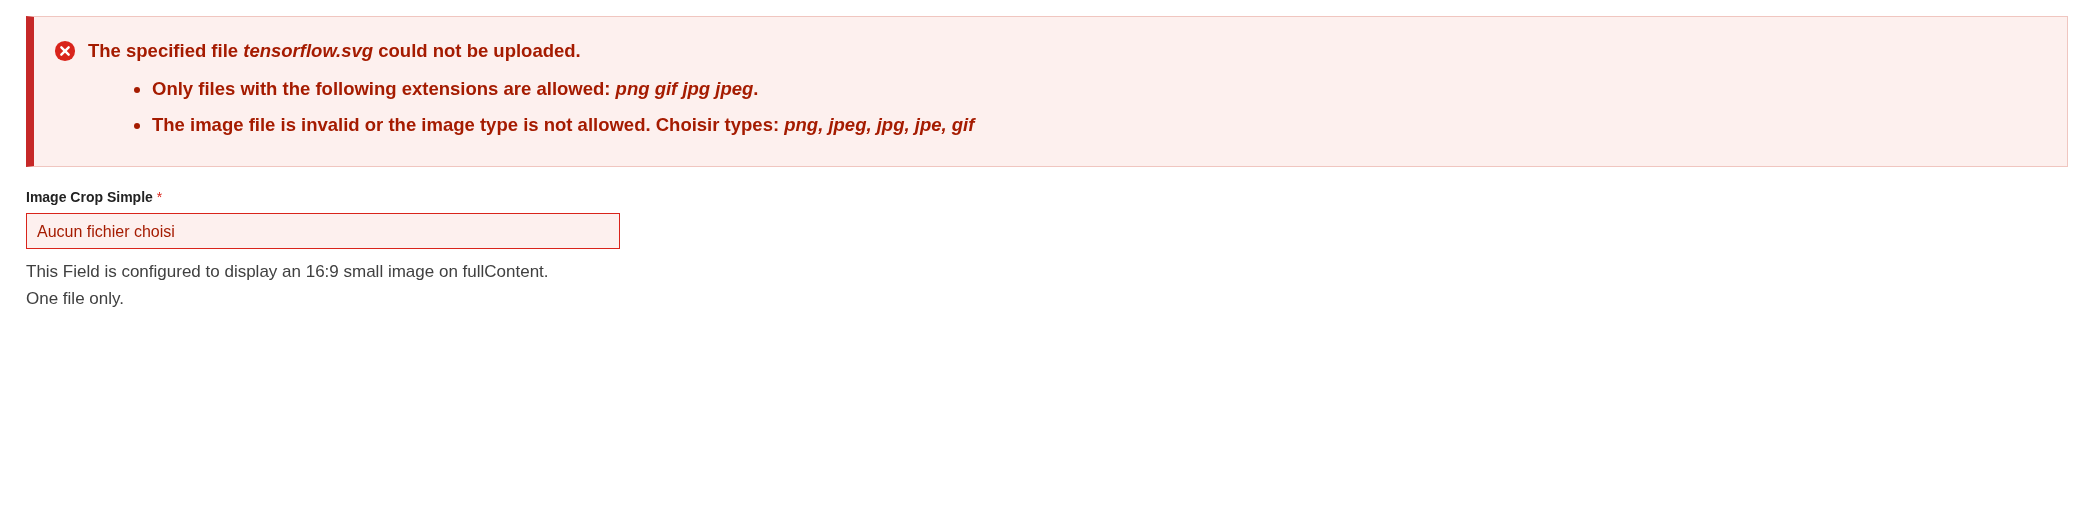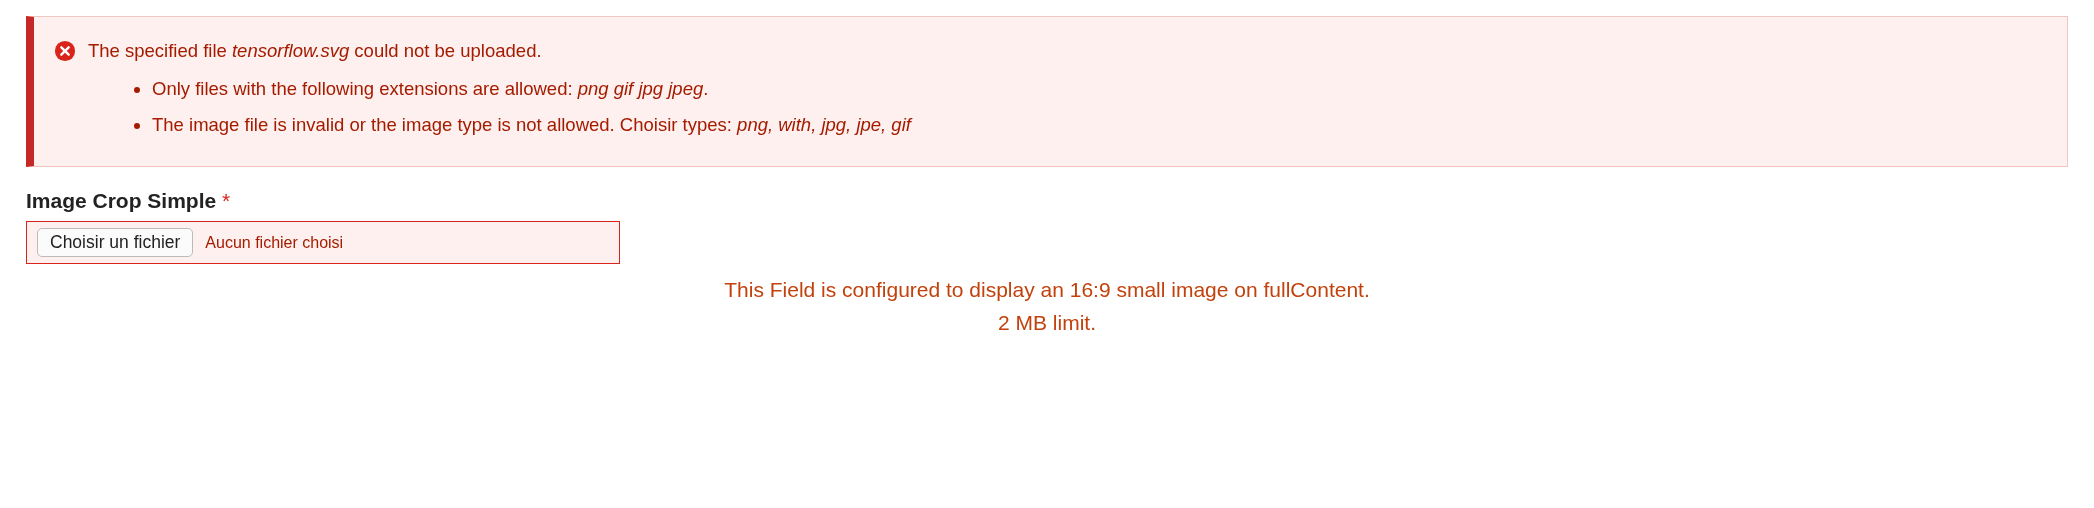--- a/index.html
+++ b/index.html
@@ -15,20 +15,21 @@
       padding: 16px 26px;
     }
     .error-message {
       background: #fdf0ee;
       border: 1px solid #f0c6c0;
       border-left: 8px solid #c62828;
       padding: 20px 24px 20px 20px;
       margin-bottom: 22px;
       color: #a51b00;
       line-height: 1.5;
+      font-weight: bold;
     }
     .error-header {
       display: flex;
       align-items: center;
       gap: 12px;
     }
     .error-icon {
       flex-shrink: 0;
       width: 22px;
       height: 22px;
@@ -49,21 +50,21 @@
     }
     .error-list li {
       margin-bottom: 8px;
       color: #a51b00;
     }
     em, .italic {
       font-style: italic;
     }
     .field-label {
       font-weight: bold;
-      font-size: 21px;
+      font-size: 14px;
       margin-bottom: 8px;
       color: #222;
     }
     .required-marker {
       color: #d9241b;
       font-weight: normal;
     }
     .file-input-wrapper {
       border: 1px solid #d9241b;
       background: #fdf0ee;
@@ -86,24 +87,23 @@
       margin-right: 12px;
       font-family: inherit;
       cursor: default;
       white-space: nowrap;
     }
     .file-status-text {
       color: #a51b00;
       font-size: 16px;
     }
     .help-text {
-      color: #c2410c;
-      font-size: 21px;
+      color: #404040;
+      font-size: 17px;
       line-height: 1.55;
-      text-align: center;
     }
   </style>
 </head>
 <body>
 
 <div class="error-message">
   <div class="error-header">
     <span class="error-icon">
       <svg viewBox="0 0 24 24">
           <circle cx="12" cy="12" r="11" fill="#d9241b"></circle>
@@ -112,33 +112,32 @@
     </span>
     <span class="error-title">
       <span>The specified file </span><em>tensorflow.svg</em><span> could not be uploaded.</span>
     </span>
   </div>
   <ul class="error-list">
     <li>
       <span>Only files with the following extensions are allowed: </span><em>png gif jpg jpeg</em><span>.</span>
     </li>
     <li>
-      <span>The image file is invalid or the image type is not allowed. Choisir types: </span><em>png, with, jpg, jpe, gif</em><span></span>
+      <span>The image file is invalid or the image type is not allowed. Choisir types: </span><em>png, jpeg, jpg, jpe, gif</em><span></span>
     </li>
   </ul>
 </div>
 
 <div class="field-label">
   <span>Image Crop Simple</span>
   <span class="required-marker">*</span>
 </div>
 
 <div class="file-input-wrapper">
   <span class="file-input-native">
-    <button type="button" class="file-choose-button">Choisir un fichier</button>
     <span class="file-status-text">Aucun fichier choisi</span>
   </span>
 </div>
 
 <div class="help-text">
   <div>This Field is configured to display an 16:9 small image on fullContent.</div>
-  <div>2 MB limit.</div>
+  <div>One file only.</div>
 </div>
 
 </body></html>

